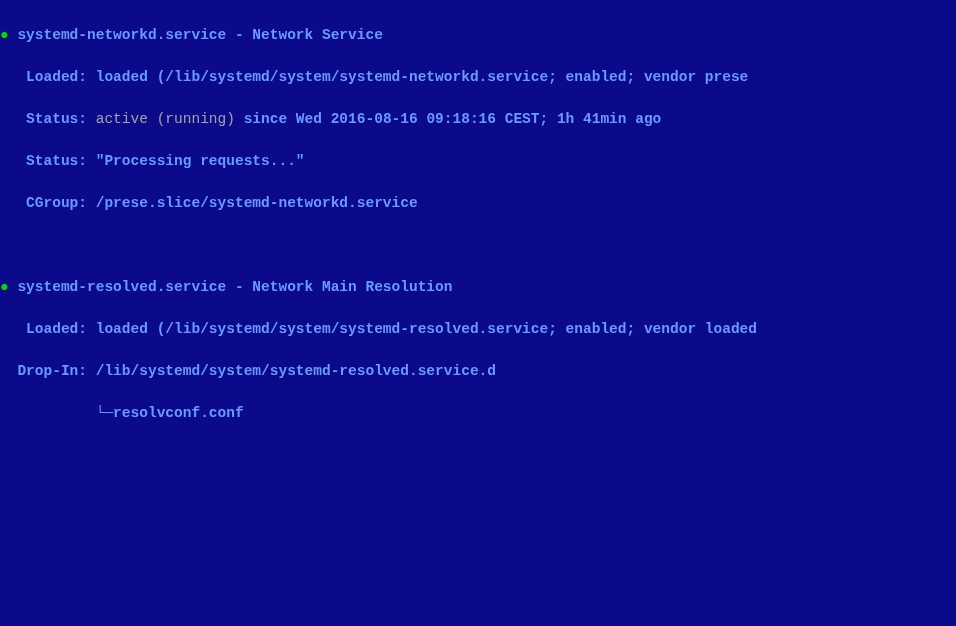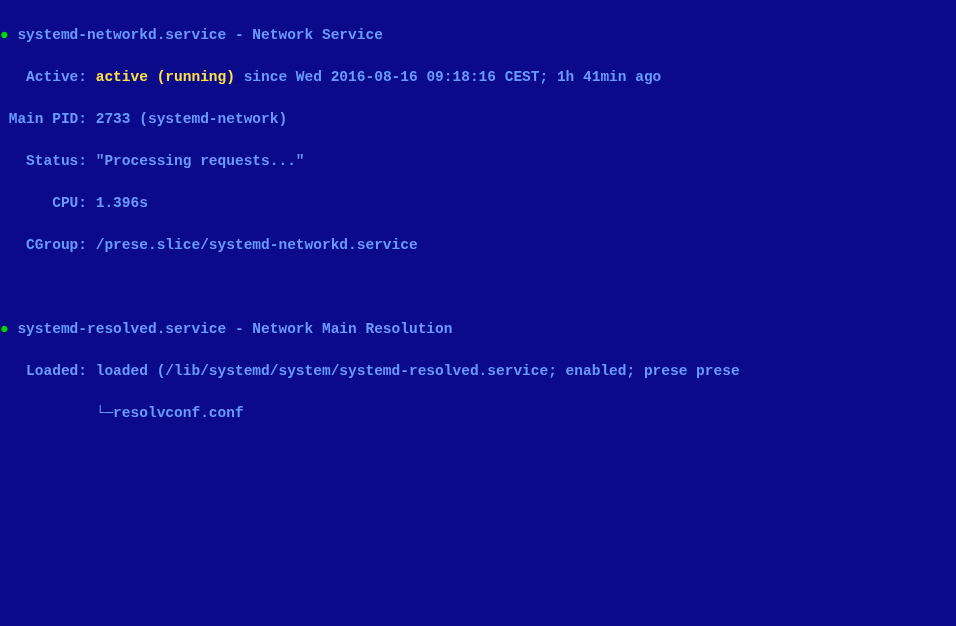--- a/index.html
+++ b/index.html
@@ -20,41 +20,41 @@
     white-space: pre;
   }
   .dot-green {
     color: #00d800;
   }
   .unit-name {
     color: #6a9aff;
     margin-top: 40px;
   }
   .active-green {
-    color: #fde047;
-    font-weight: bold;
+    color: #a3a3a3;
+    font-weight: normal;
   }
   .line {
     display: block;
     height: 21px;
   }
 </style>
 </head>
 <body>
 
 <div class="terminal">
 <span class="line"><span class="dot-green">● </span><span class="unit-name">systemd-networkd.service - Network Service</span></span>
-<span class="line"><span>   Active: </span><span class="active-green">active (running)</span><span> since Wed 2016-08-16 09:18:16 CEST; 1h 41min ago</span></span>
-<span class="line"> Main PID: 2733 (systemd-network)</span>
+<span class="line">   Loaded: loaded (/lib/systemd/system/systemd-networkd.service; enabled; vendor prese</span>
+<span class="line"><span>   Status: </span><span class="active-green">active (running)</span><span> since Wed 2016-08-16 09:18:16 CEST; 1h 41min ago</span></span>
 <span class="line">   Status: "Processing requests..."</span>
-<span class="line">      CPU: 1.396s</span>
 <span class="line">   CGroup: /prese.slice/systemd-networkd.service</span>
 <span class="line"> </span>
 <span class="line"><span class="dot-green">● </span><span class="unit-name">systemd-resolved.service - Network Main Resolution</span></span>
-<span class="line">   Loaded: loaded (/lib/systemd/system/systemd-resolved.service; enabled; prese prese</span>
+<span class="line">   Loaded: loaded (/lib/systemd/system/systemd-resolved.service; enabled; vendor loaded</span>
+<span class="line">  Drop-In: /lib/systemd/system/systemd-resolved.service.d</span>
 <span class="line">           └─resolvconf.conf</span>
 
 
 
 
 
 
 
 
 

